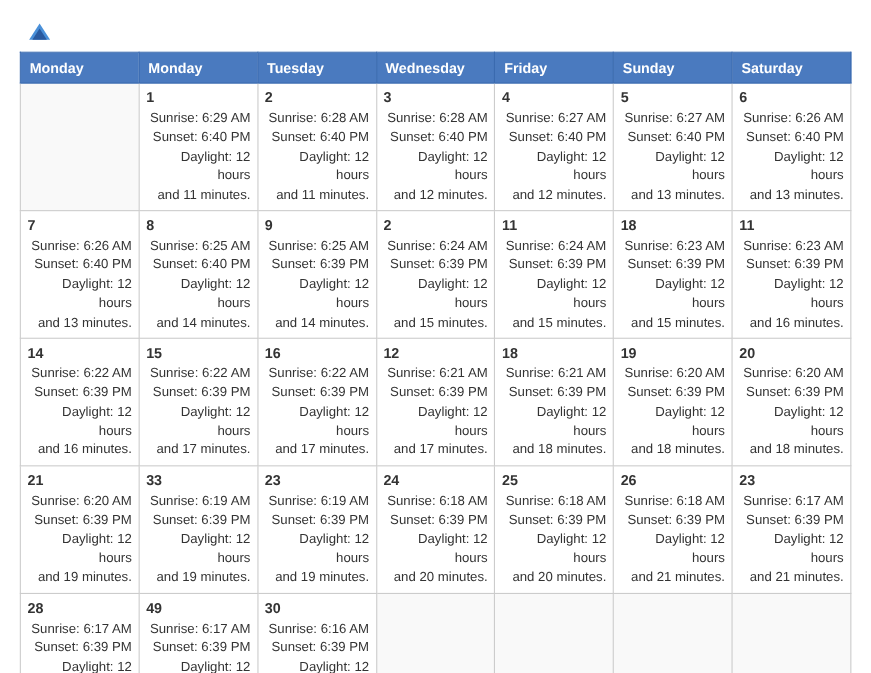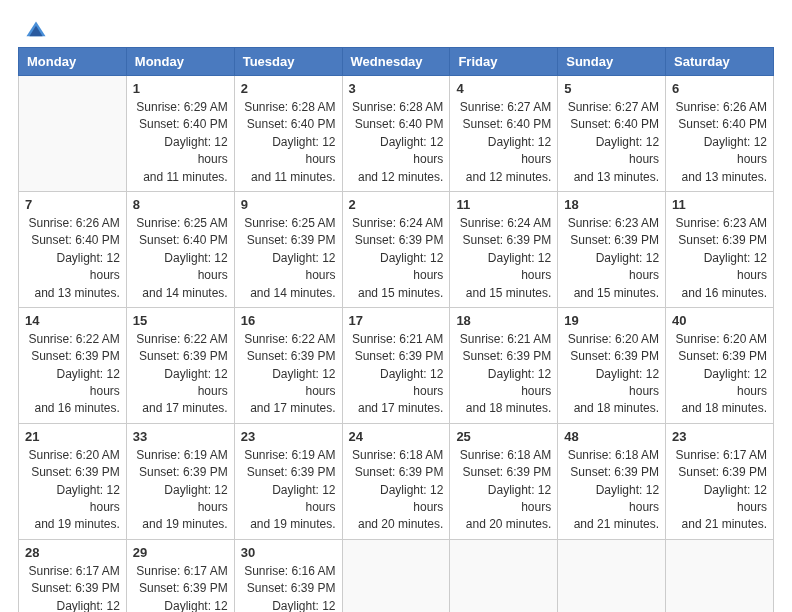--- a/index.html
+++ b/index.html
@@ -232,42 +232,42 @@
 and 17 minutes.</div>
         </td>
         <td>
           <span class="day-number">16</span>
           <div class="day-info" style="white-space: pre-line;">Sunrise: 6:22 AM
 Sunset: 6:39 PM
 Daylight: 12 hours
 and 17 minutes.</div>
         </td>
         <td>
-          <span class="day-number">17</span>
+          <span class="day-number">12</span>
           <div class="day-info" style="white-space: pre-line;">Sunrise: 6:21 AM
 Sunset: 6:39 PM
 Daylight: 12 hours
 and 17 minutes.</div>
         </td>
         <td>
           <span class="day-number">18</span>
           <div class="day-info" style="white-space: pre-line;">Sunrise: 6:21 AM
 Sunset: 6:39 PM
 Daylight: 12 hours
 and 18 minutes.</div>
         </td>
         <td>
           <span class="day-number">19</span>
           <div class="day-info" style="white-space: pre-line;">Sunrise: 6:20 AM
 Sunset: 6:39 PM
 Daylight: 12 hours
 and 18 minutes.</div>
         </td>
         <td>
-          <span class="day-number">40</span>
+          <span class="day-number">20</span>
           <div class="day-info" style="white-space: pre-line;">Sunrise: 6:20 AM
 Sunset: 6:39 PM
 Daylight: 12 hours
 and 18 minutes.</div>
         </td>
       </tr>
       <tr>
         <td>
           <span class="day-number">21</span>
           <div class="day-info" style="white-space: pre-line;">Sunrise: 6:20 AM
@@ -297,21 +297,21 @@
 and 20 minutes.</div>
         </td>
         <td>
           <span class="day-number">25</span>
           <div class="day-info" style="white-space: pre-line;">Sunrise: 6:18 AM
 Sunset: 6:39 PM
 Daylight: 12 hours
 and 20 minutes.</div>
         </td>
         <td>
-          <span class="day-number">48</span>
+          <span class="day-number">26</span>
           <div class="day-info" style="white-space: pre-line;">Sunrise: 6:18 AM
 Sunset: 6:39 PM
 Daylight: 12 hours
 and 21 minutes.</div>
         </td>
         <td>
           <span class="day-number">23</span>
           <div class="day-info" style="white-space: pre-line;">Sunrise: 6:17 AM
 Sunset: 6:39 PM
 Daylight: 12 hours
@@ -320,21 +320,21 @@
       </tr>
       <tr>
         <td>
           <span class="day-number">28</span>
           <div class="day-info" style="white-space: pre-line;">Sunrise: 6:17 AM
 Sunset: 6:39 PM
 Daylight: 12 hours
 and 21 minutes.</div>
         </td>
         <td>
-          <span class="day-number">29</span>
+          <span class="day-number">49</span>
           <div class="day-info" style="white-space: pre-line;">Sunrise: 6:17 AM
 Sunset: 6:39 PM
 Daylight: 12 hours
 and 22 minutes.</div>
         </td>
         <td>
           <span class="day-number">30</span>
           <div class="day-info" style="white-space: pre-line;">Sunrise: 6:16 AM
 Sunset: 6:39 PM
 Daylight: 12 hours

